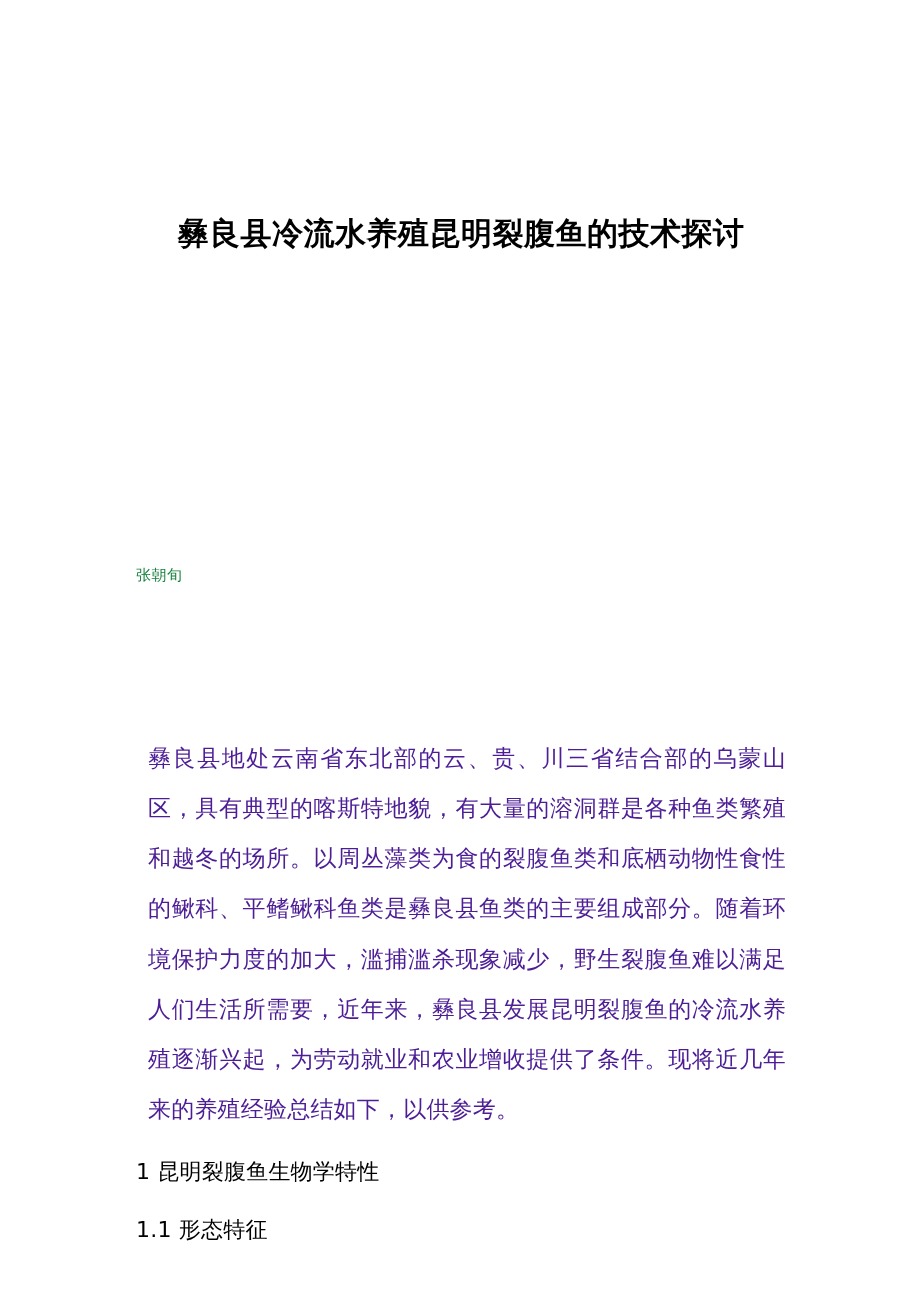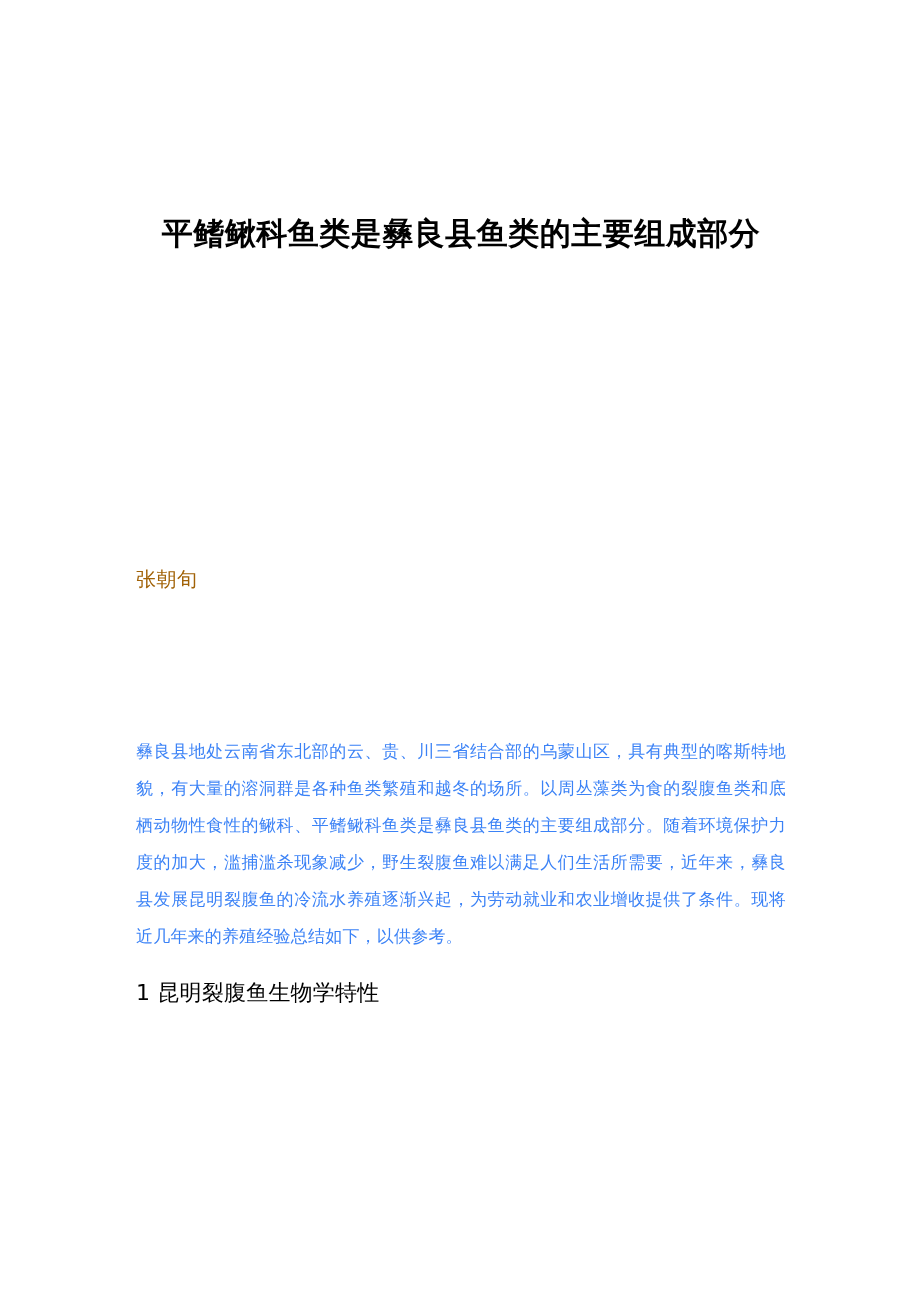--- a/index.html
+++ b/index.html
@@ -37,66 +37,67 @@
     top: 205px;
     width: 650px;
   }
   .author-block {
     position: absolute;
     left: 136px;
     top: 563px;
     width: 650px;
   }
   .author {
-    font-size: 20px;
+    font-size: 15px;
     line-height: 1.6;
-    color: #a16207;
+    color: #15803d;
     text-align: left;
     letter-spacing: 0.5px;
   }
   .body-block {
     position: absolute;
     left: 136px;
     top: 733px;
     width: 650px;
   }
   .para {
-    margin: 0 0 10px 0;
-    font-size: 17px;
+    margin: 0 0 10px 12px;
+    font-size: 23px;
     line-height: 2.18;
     text-align: justify;
     text-justify: inter-ideograph;
     letter-spacing: 0.2px;
-    color: #3b82f6;
+    color: #4c1d95;
   }
   .heading {
     margin: 14px 0 0 0;
     font-size: 22px;
     line-height: 2.18;
     text-align: left;
     letter-spacing: 0.2px;
     color: #000000;
   }
   .heading.sub {
     margin-top: 10px;
   }
 </style>
 </head>
 <body>
 
 <div class="page">
 
   <div class="title-block">
-    <h1 class="doc-title">平鳍鳅科鱼类是彝良县鱼类的主要组成部分</h1>
+    <h1 class="doc-title">彝良县冷流水养殖昆明裂腹鱼的技术探讨</h1>
   </div>
 
   <div class="author-block">
     <div class="author">张朝旬</div>
   </div>
 
   <div class="body-block">
     <p class="para">彝良县地处云南省东北部的云、贵、川三省结合部的乌蒙山区，具有典型的喀斯特地貌，有大量的溶洞群是各种鱼类繁殖和越冬的场所。以周丛藻类为食的裂腹鱼类和底栖动物性食性的鳅科、平鳍鳅科鱼类是彝良县鱼类的主要组成部分。随着环境保护力度的加大，滥捕滥杀现象减少，野生裂腹鱼难以满足人们生活所需要，近年来，彝良县发展昆明裂腹鱼的冷流水养殖逐渐兴起，为劳动就业和农业增收提供了条件。现将近几年来的养殖经验总结如下，以供参考。</p>
 
     <p class="heading">1 昆明裂腹鱼生物学特性</p>
 
+    <p class="heading sub">1.1 形态特征</p>
   </div>
 
 </div>
 
 </body></html>

